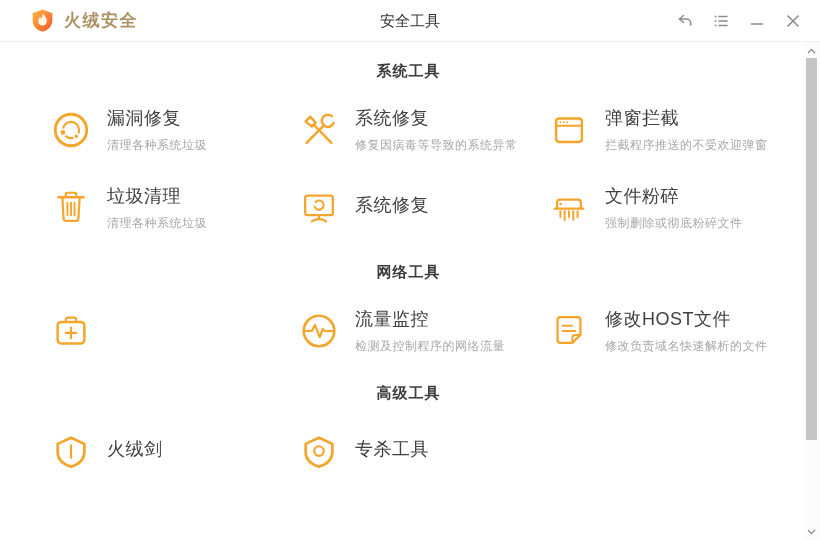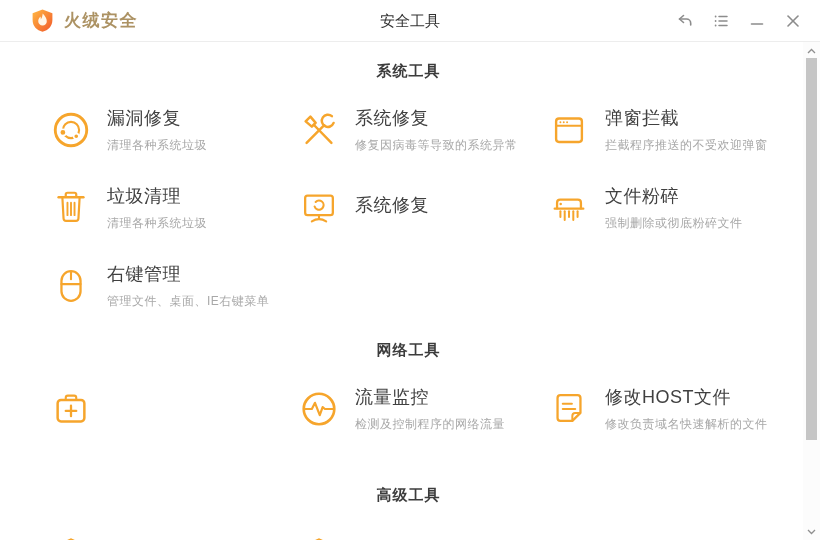--- a/index.html
+++ b/index.html
@@ -28,21 +28,21 @@
   .win-controls{margin-left:auto;display:flex;align-items:center;gap:13px;margin-right:16px;position:relative;z-index:2;}
   .wc{width:23px;height:23px;display:flex;align-items:center;justify-content:center;color:var(--ctrl);cursor:pointer;}
   .wc svg{width:18px;height:18px;display:block;}
   
   .content{padding:20px 24px 0 38px;width:803px;}
   .section-head{display:flex;align-items:center;height:18px;flex-direction:column;}
   .sec-bar{width:4px;height:16px;background:var(--bar);margin-right:20px;border-radius:1px;}
   .section-label{font-size:15px;font-weight:600;color:var(--label);letter-spacing:1px;}
   .grid{display:grid;grid-template-columns:248px 250px auto;padding-left:12px;margin-top:25px;row-gap:28px;}
   .sec-network{margin-top:30px;}
-  .sec-advanced{margin-top:52px;}
+  .sec-advanced{margin-top:28px;}
   .item{display:flex;align-items:center;height:50px;cursor:pointer;}
   .item-icon{width:42px;height:42px;margin-right:15px;color:var(--accent);flex:0 0 auto;}
   .item-icon svg{width:42px;height:42px;display:block;}
   .item-text{display:flex;flex-direction:column;justify-content:center;}
   .item-title{font-size:18px;font-weight:400;color:var(--title);letter-spacing:.5px;margin-bottom:7px;white-space:nowrap;}
   .item-desc{font-size:12px;color:var(--desc);letter-spacing:.5px;white-space:nowrap;}
   
   .scrollbar{position:absolute;top:42px;right:0;width:17px;height:498px;background:#FCFCFC;}
   .sb-btn{position:absolute;left:0;width:17px;height:13px;display:flex;align-items:center;justify-content:center;color:#8F8F8F;cursor:pointer;}
   .sb-up{top:2px;} .sb-down{bottom:2px;}
@@ -199,33 +199,20 @@
           <line x1="26.5" y1="25.5" x2="26.5" y2="34.5" stroke-width="2.1"></line>
           <line x1="31" y1="25.5" x2="31" y2="31.5" stroke-width="2.1"></line>
         </svg>
       </span>
       <span class="item-text">
         <span class="item-title">文件粉碎</span>
         <span class="item-desc">强制删除或彻底粉碎文件</span>
       </span>
     </div>
 
-    <div class="item">
-      <span class="item-icon">
-        <svg viewBox="0 0 44 44" fill="none" stroke="currentColor" stroke-width="2.4" stroke-linecap="round" stroke-linejoin="round">
-          <rect x="12" y="6.5" width="20" height="31" rx="10"></rect>
-          <line x1="22" y1="8" x2="22" y2="15" stroke-width="2.2"></line>
-          <line x1="12" y1="20" x2="32" y2="20" stroke-width="2.2"></line>
-        </svg>
-      </span>
-      <span class="item-text">
-        <span class="item-title">右键管理</span>
-        <span class="item-desc">管理文件、桌面、IE右键菜单</span>
-      </span>
-    </div>
 
   </div>
 
   <div class="section-head sec-network">
     <span class="sec-bar"></span>
     <span class="section-label">网络工具</span>
   </div>
 
   <div class="grid">
 

